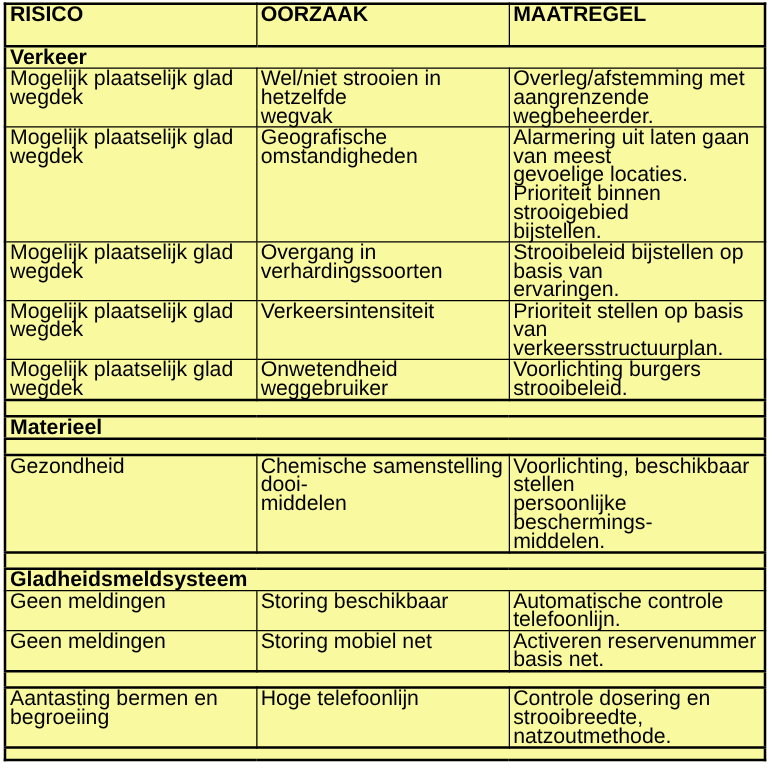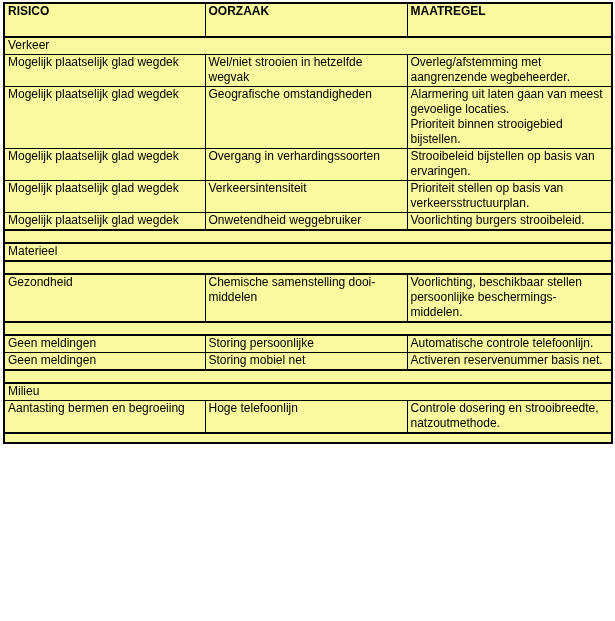--- a/index.html
+++ b/index.html
@@ -15,42 +15,42 @@
     background: #ffffff;
   }
   table.risk-table {
     border-collapse: collapse;
     table-layout: fixed;
     width: 608px;
     margin: 2px 0 0 3px;
     background: #f9f9a0;
     border: 2px solid #000000;
     color: #000000;
-    font-size: 12px;
+    font-size: 17px;
     line-height: 15px;
   }
   table.risk-table col.c1 { width: 201px; }
   table.risk-table col.c2 { width: 202px; }
   table.risk-table col.c3 { width: 205px; }
   table.risk-table th,
   table.risk-table td {
     border: 1px solid #000000;
     padding: 0 3px 1px 3px;
     vertical-align: top;
     text-align: left;
     white-space: pre-line;
     overflow-wrap: break-word;
   }
   tr.head th {
     font-weight: bold;
     height: 31px;
     border-bottom: 2px solid #000000;
   }
   tr.sect td {
-    font-weight: normal;
+    font-weight: bold;
     height: 14px;
     margin-left: 48px;
   }
   tr.spacer td {
     height: 11px;
     border-top: 2px solid #000000;
     border-bottom: 2px solid #000000;
     padding: 0;
   }
   tr.spacer-end td {
@@ -128,37 +128,37 @@
       <td>Chemische samenstelling dooi-
 middelen</td>
       <td>Voorlichting, beschikbaar stellen
 persoonlijke beschermings-
 middelen.</td>
     </tr>
     <tr class="spacer">
       <td colspan="3"></td>
     </tr>
 
+    <tr class="sect">
+      <td colspan="3">Gladheidsmeldsysteem</td>
+    </tr>
     <tr>
       <td>Geen meldingen</td>
-      <td>Storing persoonlijke</td>
+      <td>Storing beschikbaar</td>
       <td>Automatische controle telefoonlijn.</td>
     </tr>
     <tr>
       <td>Geen meldingen</td>
       <td>Storing mobiel net</td>
       <td>Activeren reservenummer basis net.</td>
     </tr>
     <tr class="spacer">
       <td colspan="3"></td>
     </tr>
 
-    <tr class="sect">
-      <td colspan="3">Milieu</td>
-    </tr>
     <tr>
       <td>Aantasting bermen en begroeiing</td>
       <td>Hoge telefoonlijn</td>
       <td>Controle dosering en strooibreedte,
 natzoutmethode.</td>
     </tr>
     <tr class="spacer-end">
       <td colspan="3"></td>
     </tr>
   </tbody>

